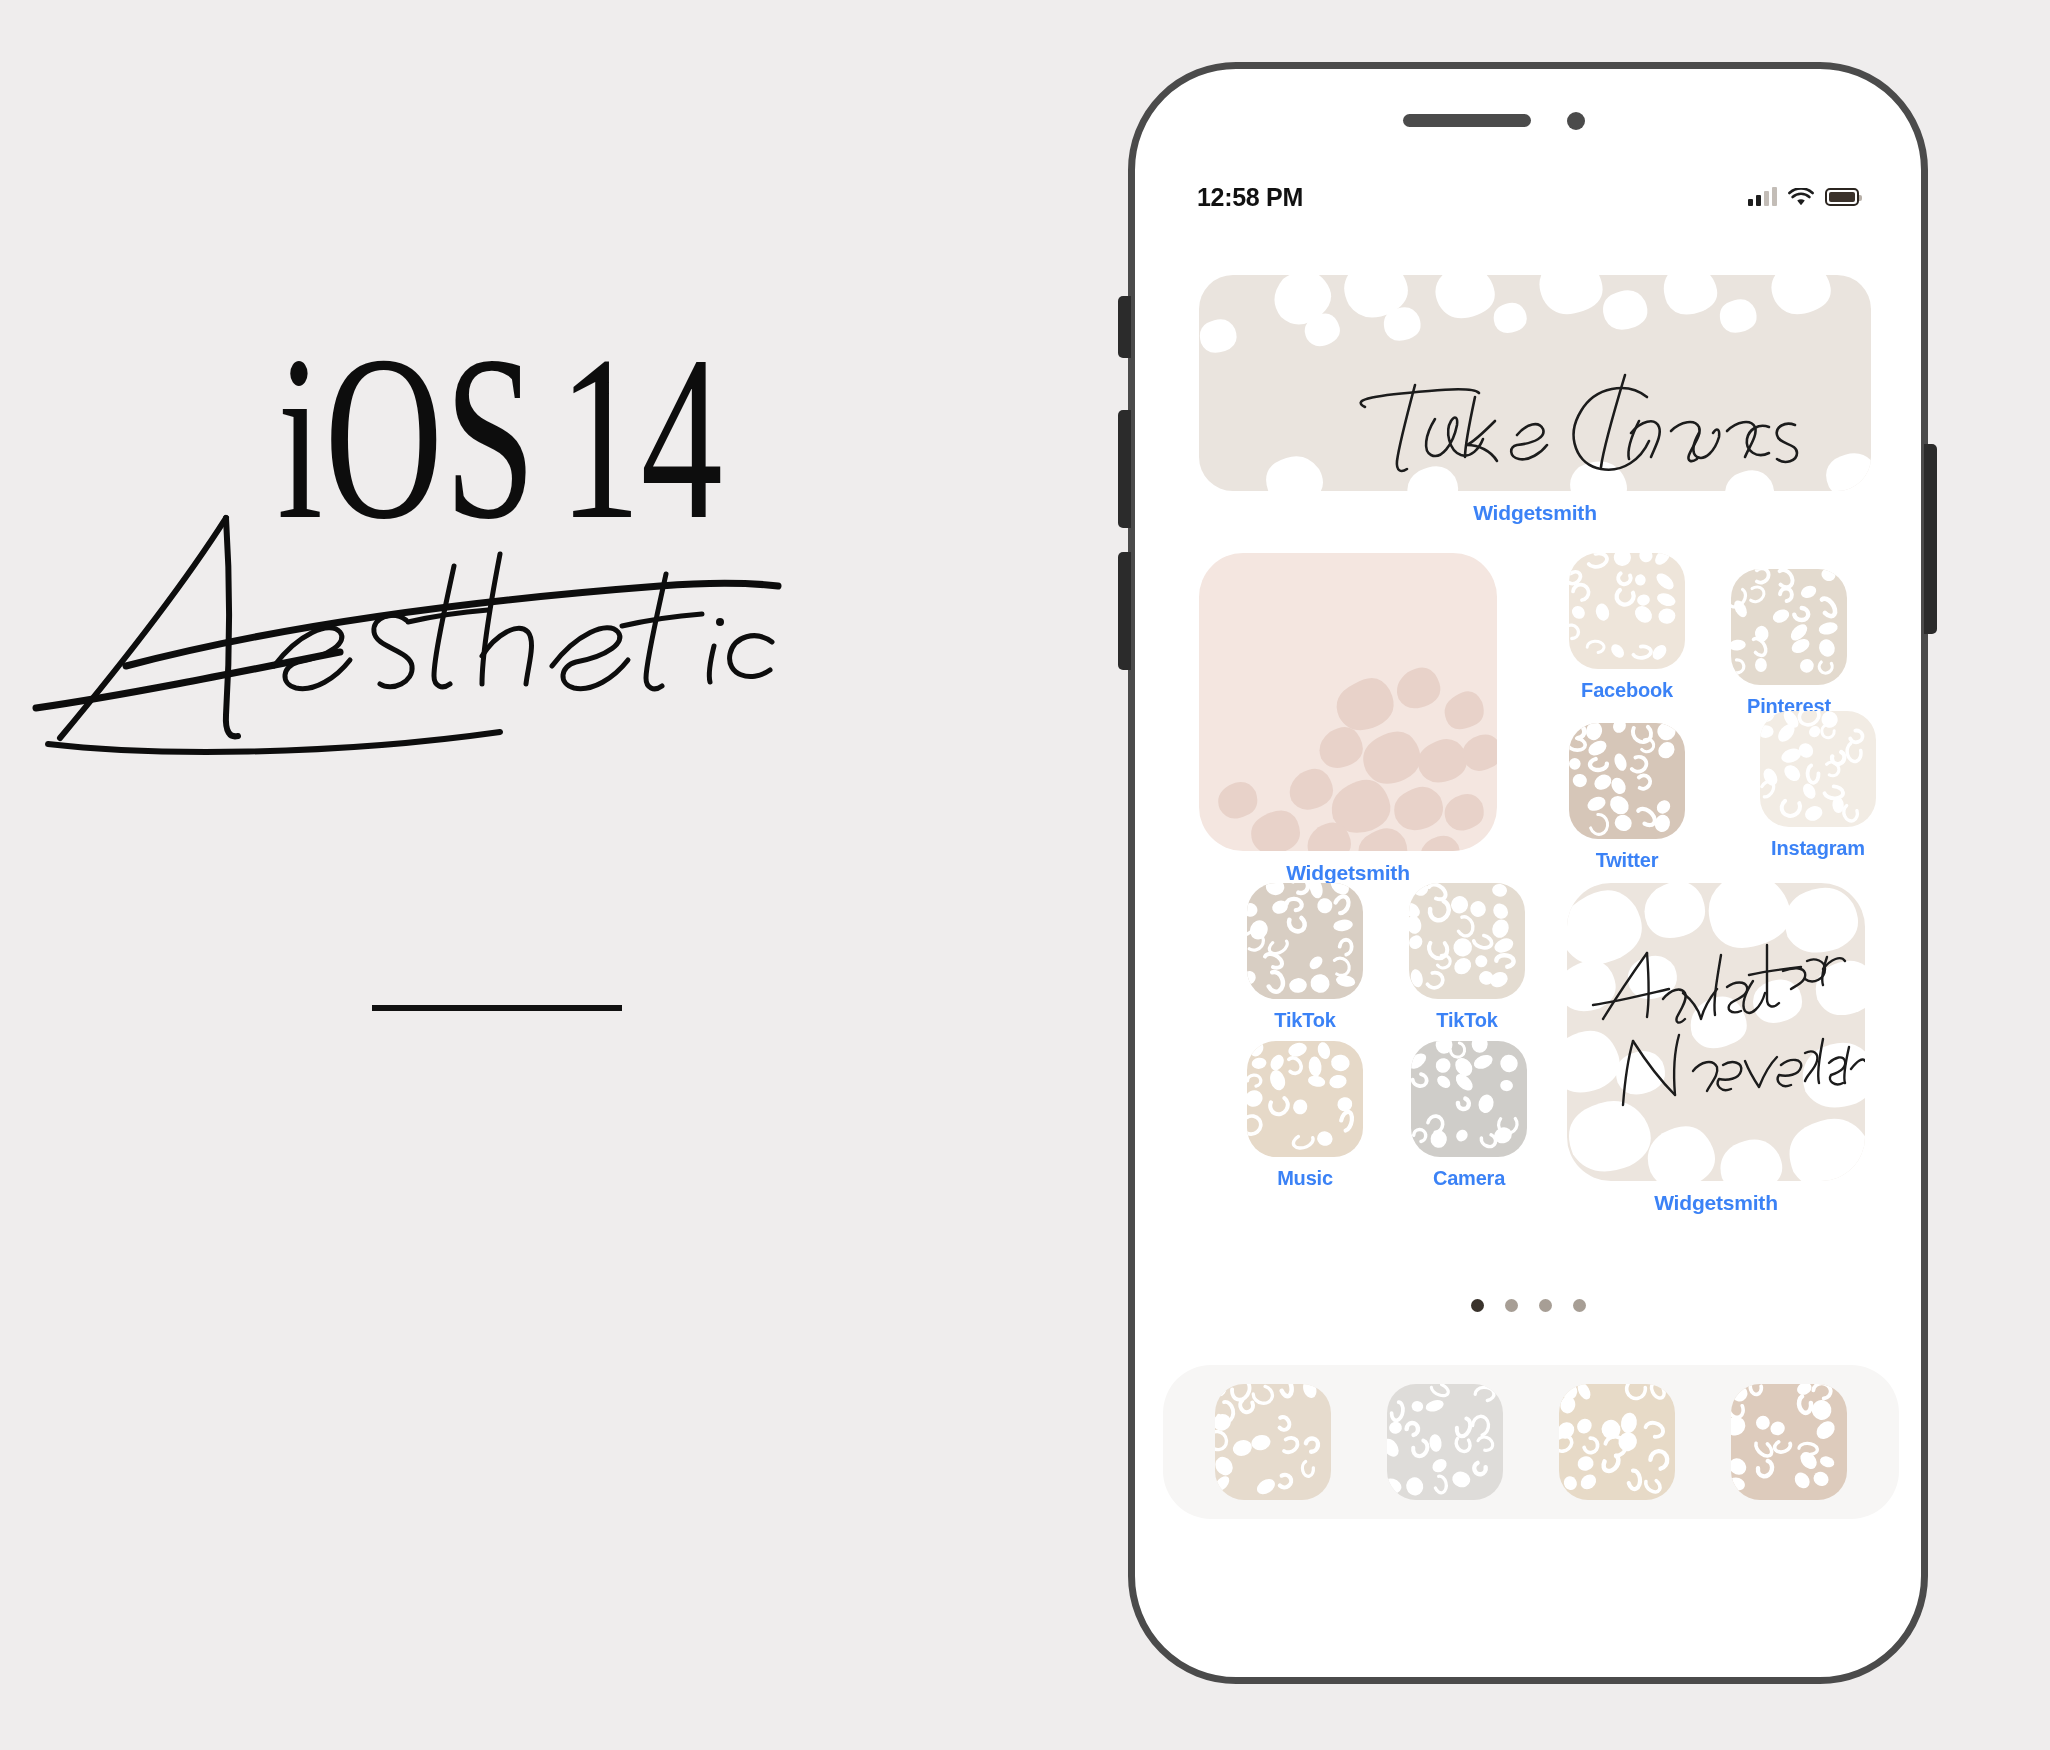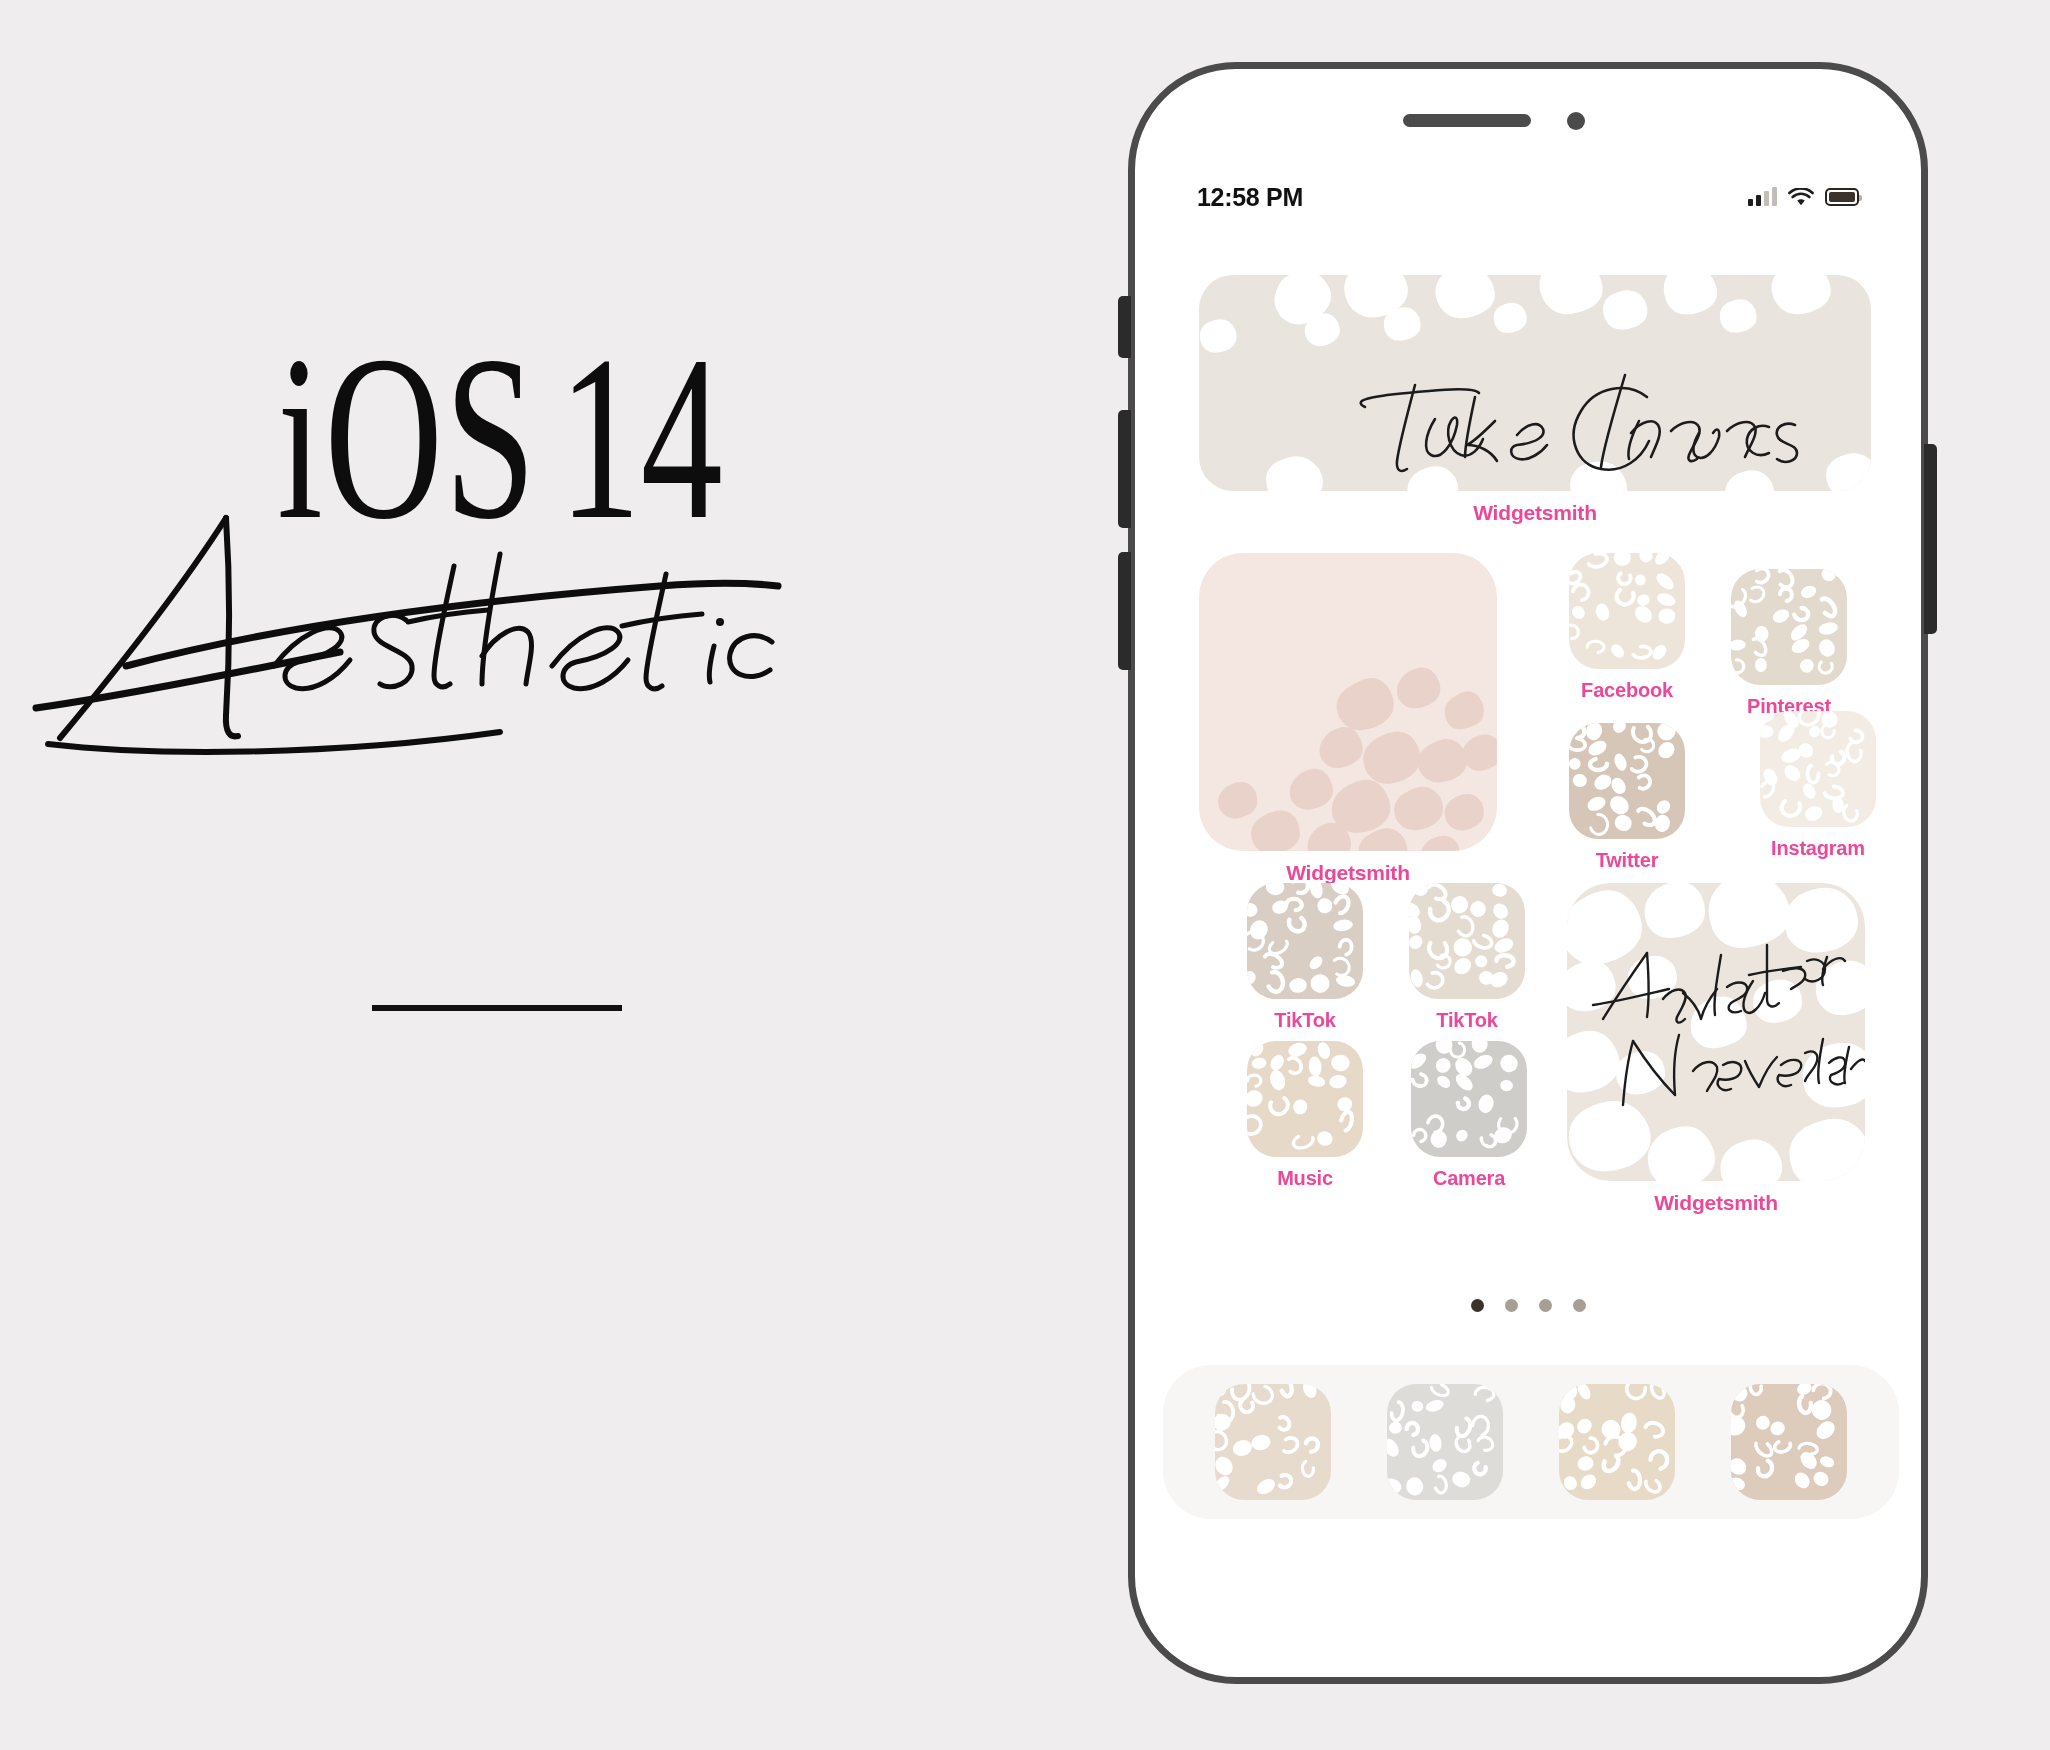--- a/index.html
+++ b/index.html
@@ -103,21 +103,21 @@
     background:#b8b0a8;border-radius:0 2px 2px 0;}
 
   
   #screen{
     position:absolute;left:0;top:150px;width:100%;
   }
 
   
   .tile{position:relative;overflow:hidden;}
   .label{
-    text-align:center;font-size:21px;font-weight:bold;color:#ec4899;
+    text-align:center;font-size:21px;font-weight:bold;color:#3b82f6;
     margin-top:10px;letter-spacing:-0.2px;
   }
   .label.sm{font-size:20px;text-align:center;}
 
   
   #w-top{position:absolute;left:64px;top:56px;width:672px;}
   #w-top .tile{width:672px;height:216px;border-radius:34px;background:#eae4de;}
 
   #mid{position:absolute;left:64px;top:334px;width:672px;}
 

